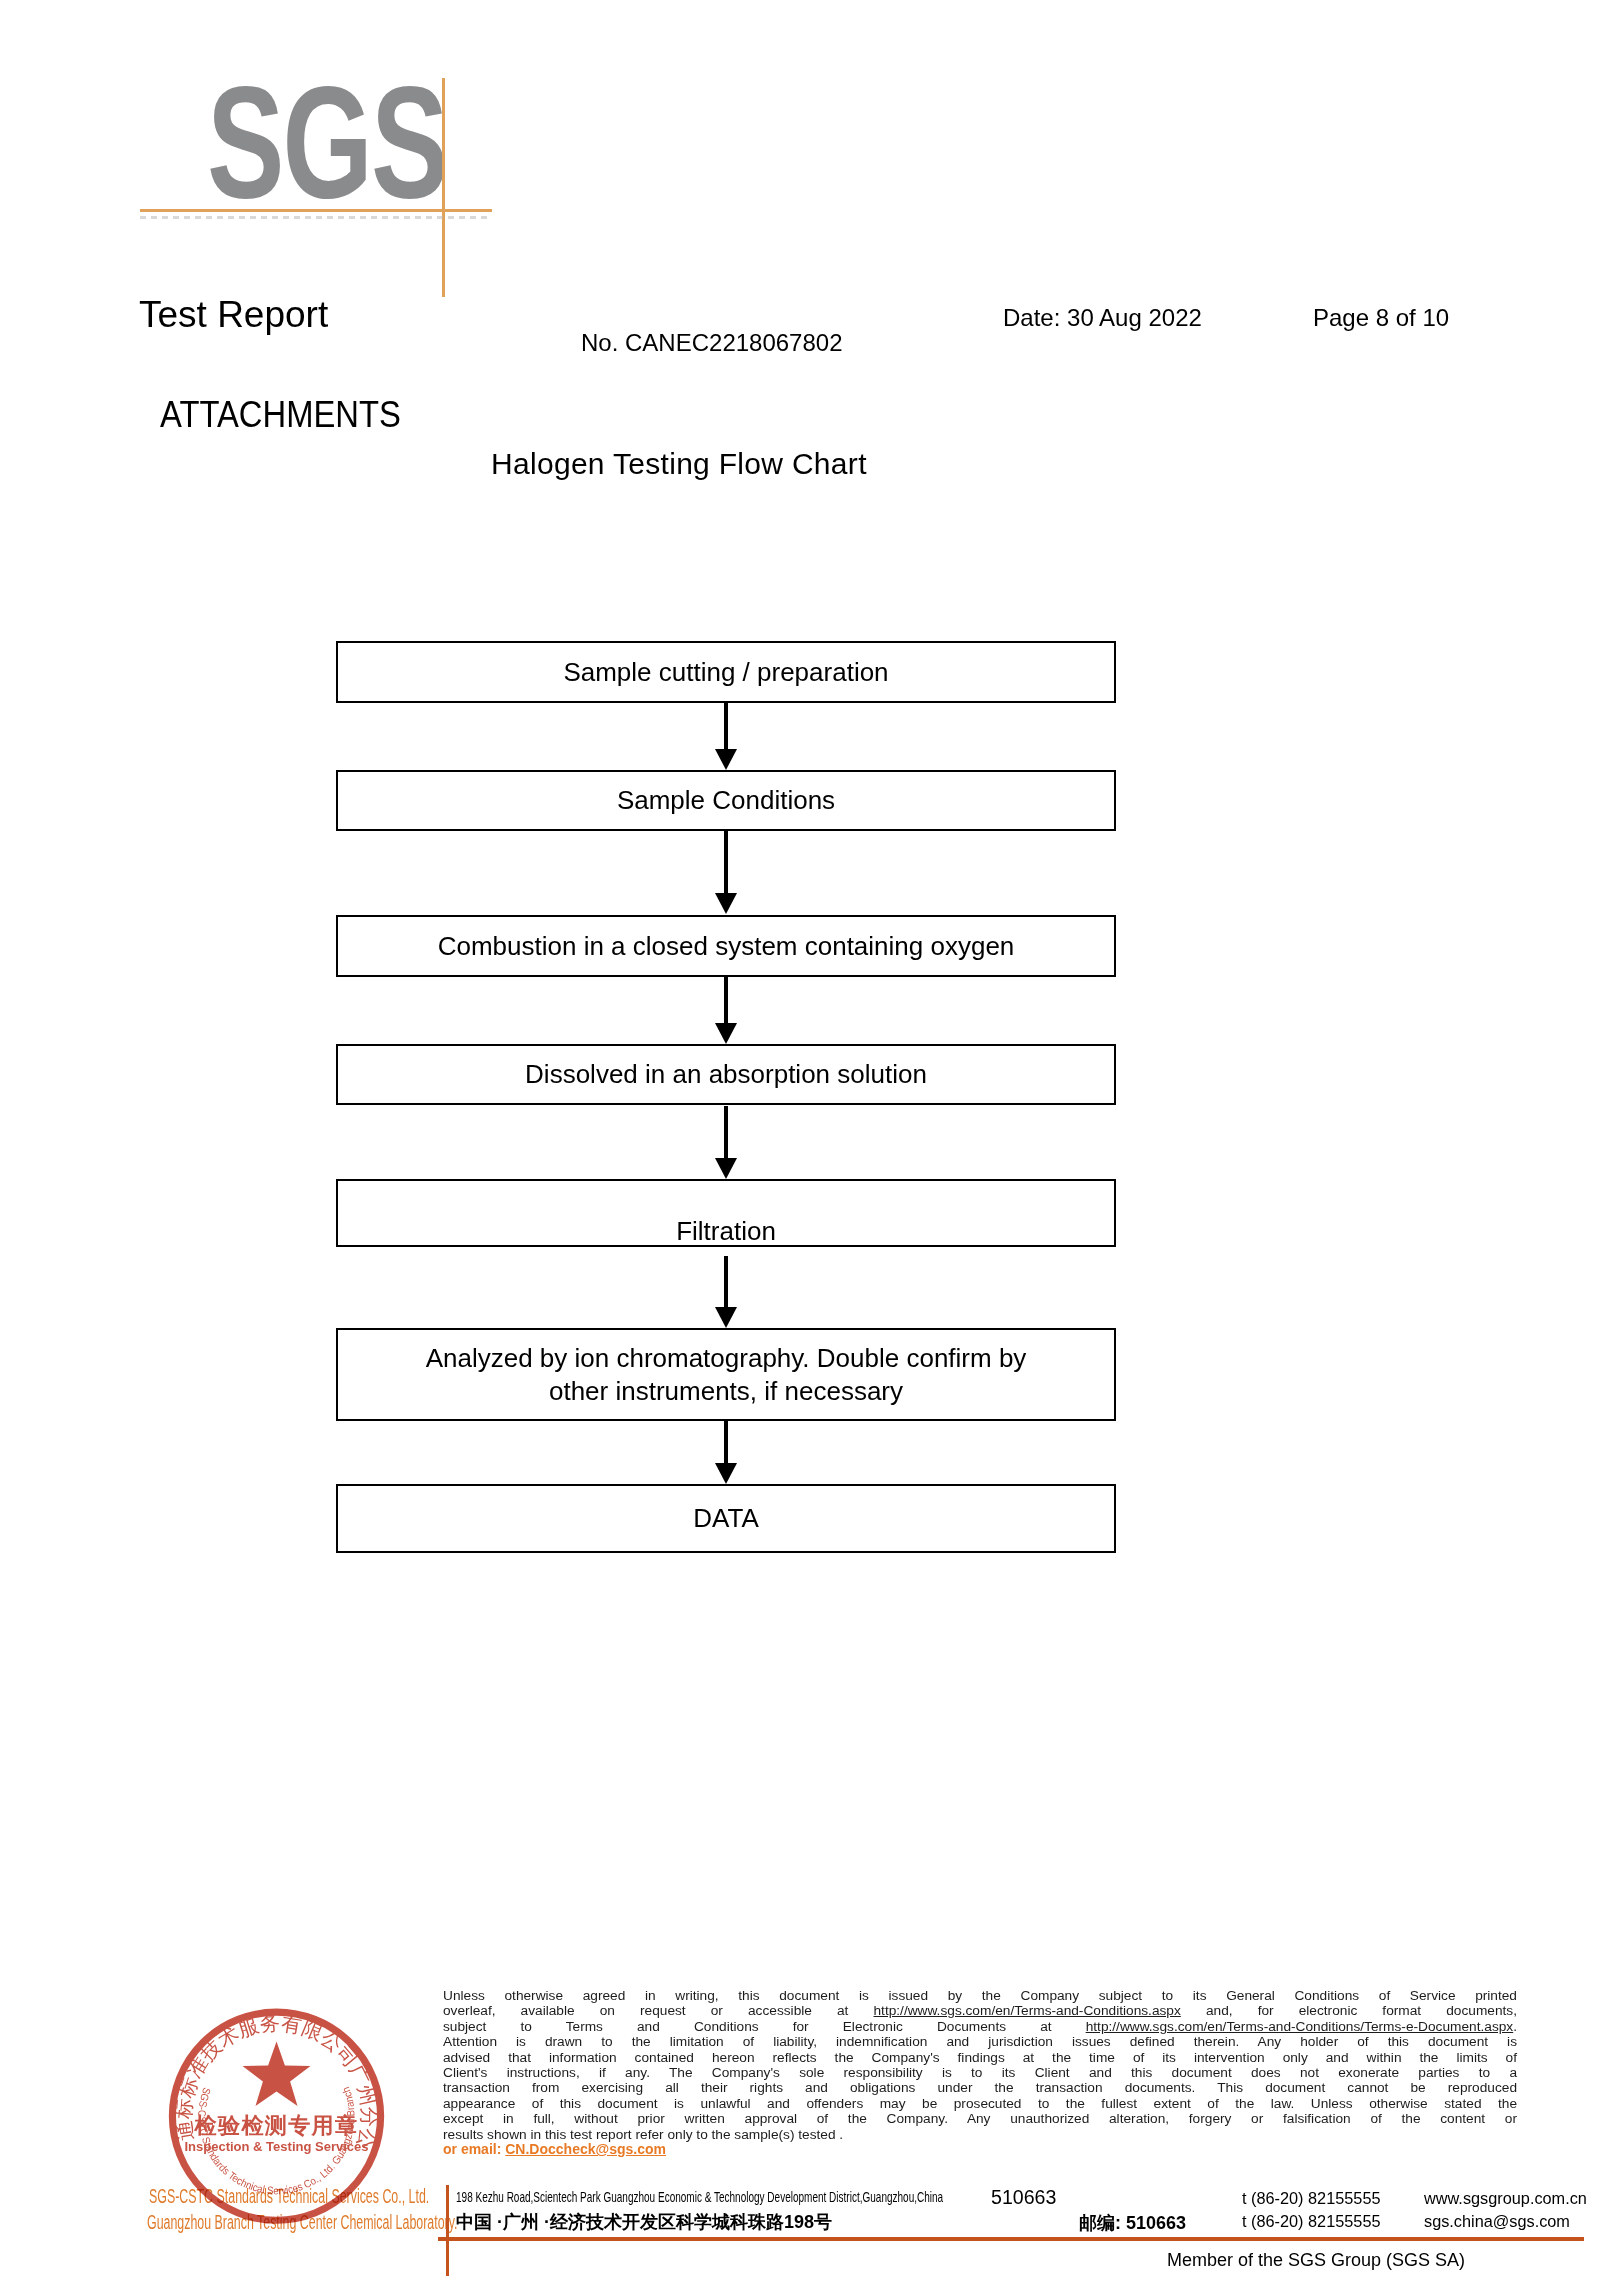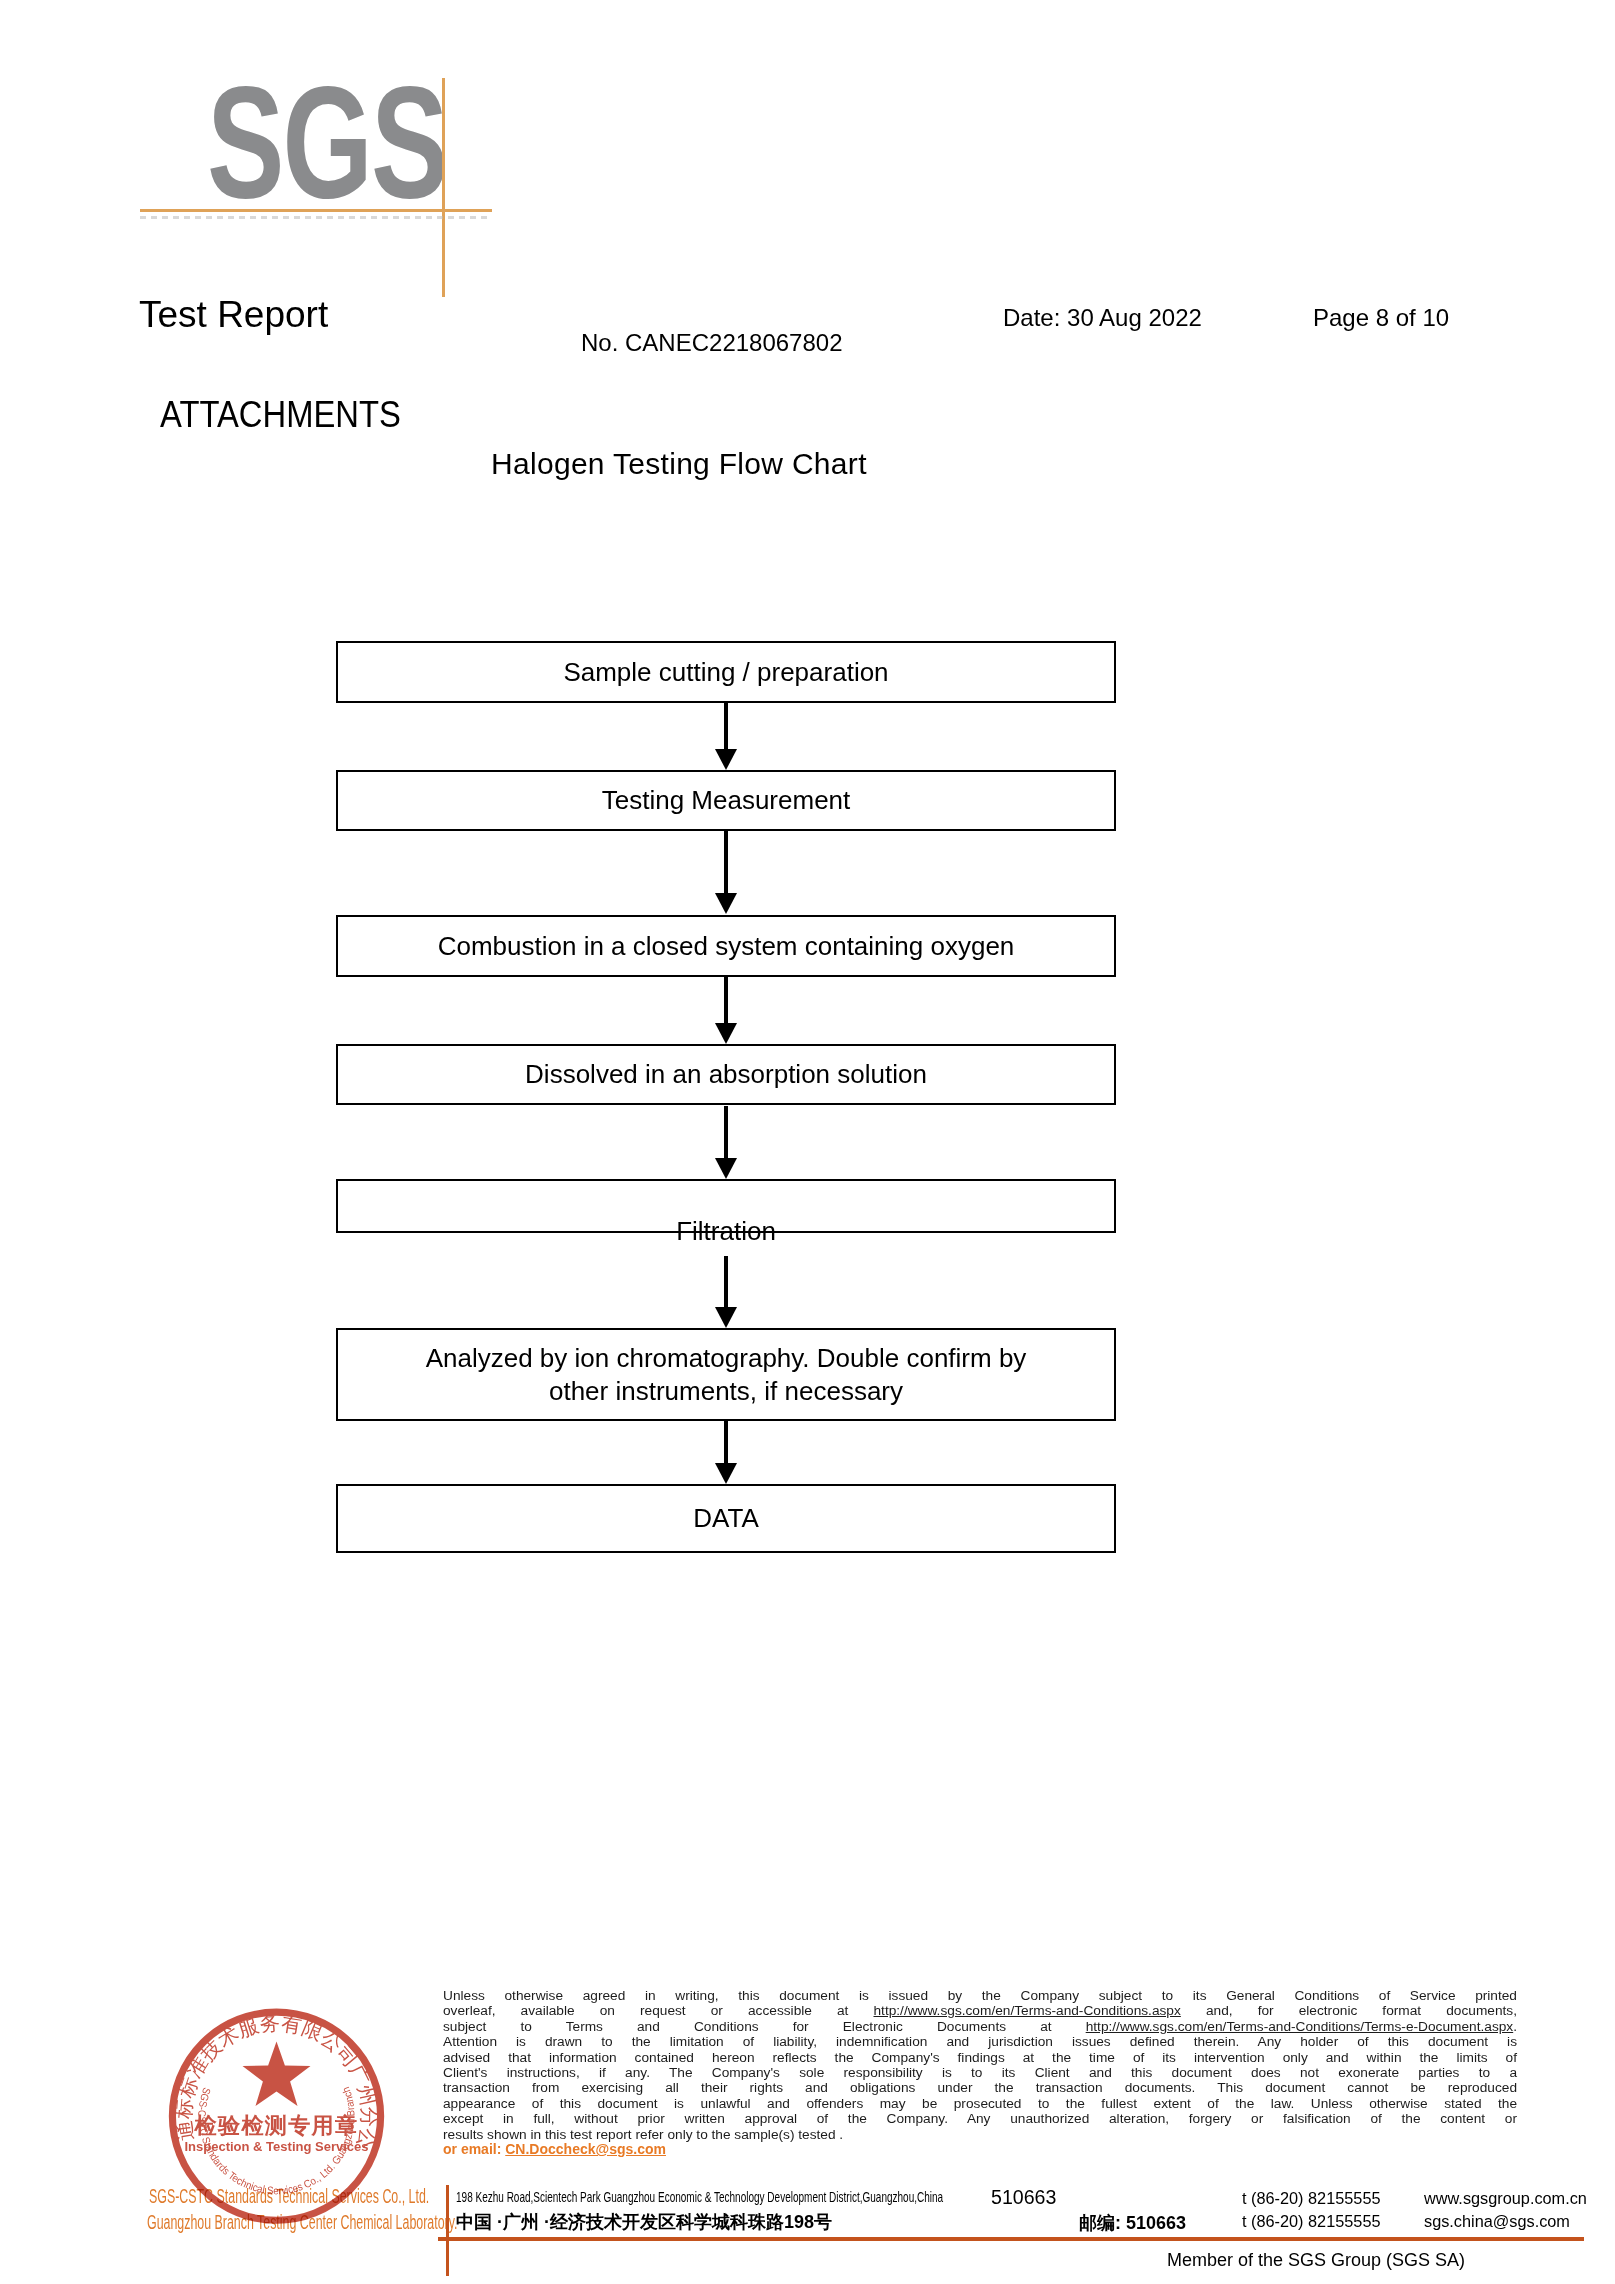--- a/index.html
+++ b/index.html
@@ -87,21 +87,21 @@
 
   <div class="fbox" style="top:641px;height:62px;">
     <span class="inner">Sample cutting / preparation</span>
   </div>
   <div class="arrow" style="left:714px;top:703px;height:67px;">
     <div class="shaft"></div>
     <div class="head"></div>
   </div>
 
   <div class="fbox" style="top:770px;height:61px;">
-    <span class="inner">Testing Measurement</span>
+    <span class="inner">Sample Conditions</span>
   </div>
   <div class="arrow" style="left:714px;top:831px;height:83px;">
     <div class="shaft"></div>
     <div class="head"></div>
   </div>
 
   <div class="fbox" style="top:915px;height:62px;">
     <span class="inner">Combustion in a closed system containing oxygen</span>
   </div>
   <div class="arrow" style="left:714px;top:976px;height:68px;">
@@ -110,21 +110,21 @@
   </div>
 
   <div class="fbox" style="top:1044px;height:61px;">
     <span class="inner">Dissolved in an absorption solution</span>
   </div>
   <div class="arrow" style="left:714px;top:1106px;height:73px;">
     <div class="shaft"></div>
     <div class="head"></div>
   </div>
 
-  <div class="fbox low" style="top:1179px;height:54px;">
+  <div class="fbox low" style="top:1179px;height:68px;">
     <span class="inner">Filtration</span>
   </div>
   <div class="arrow" style="left:714px;top:1256px;height:72px;">
     <div class="shaft"></div>
     <div class="head"></div>
   </div>
 
   <div class="fbox" style="top:1328px;height:93px;">
     <span class="inner" style="max-width:658px;">Analyzed by ion chromatography. Double confirm by other instruments, if necessary</span>
   </div>

